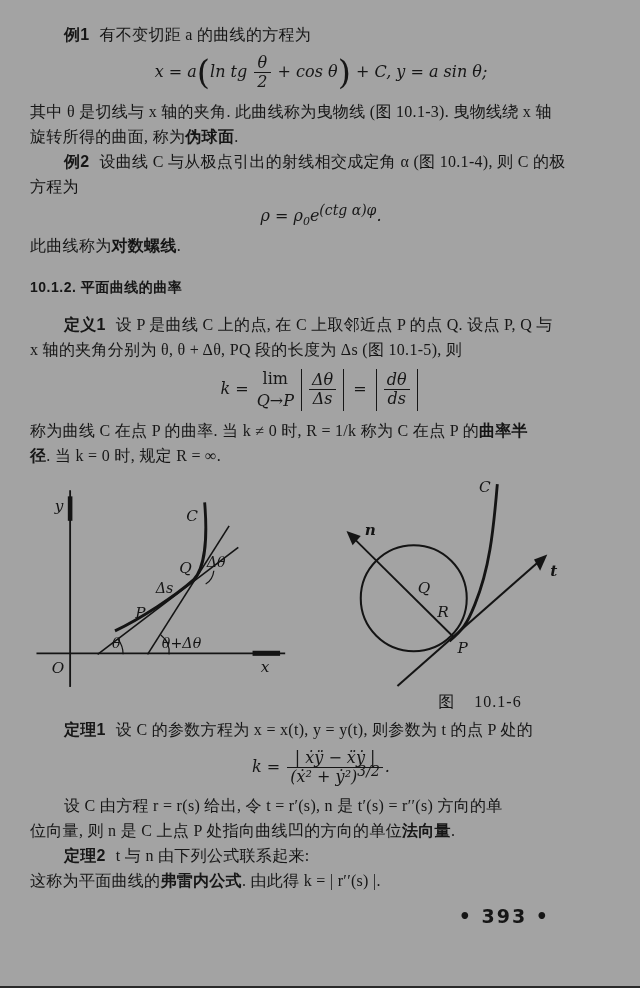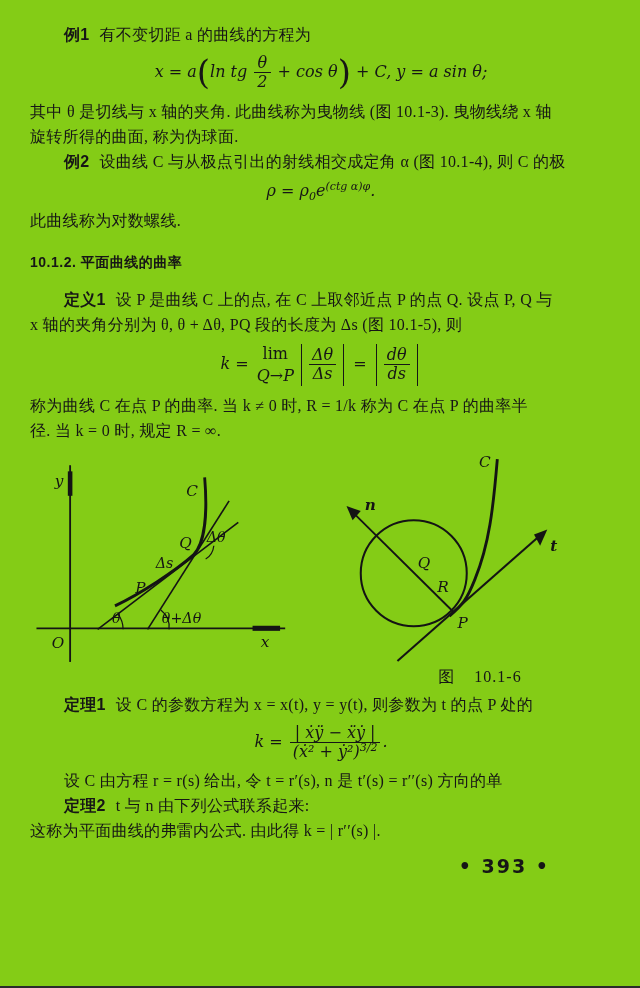--- a/index.html
+++ b/index.html
@@ -1,53 +1,53 @@
 <!DOCTYPE html>
 <html><head>
 <meta charset="utf-8">
 <style>
   html,body{margin:0;padding:0;background:#e8e6e0;}
   .page{
     position:relative;
     width:640px;height:988px;
-    background:#84cc16;
+    background:#a3a3a3;
     overflow:hidden;
     font-family:"Liberation Serif","DejaVu Serif",serif;
     color:#161616;
     box-sizing:border-box;
     padding:22px 28px 0 30px;
   }
   .line{
     font-size:16px;
     line-height:25px;
     white-space:nowrap;
     letter-spacing:0.3px;
   }
   .indent{padding-left:34px;}
   .runin{font-weight:bold;font-family:"Liberation Sans","DejaVu Sans",sans-serif;margin-right:10px;}
-  .b{font-weight:normal;font-family:"Liberation Sans","DejaVu Sans",sans-serif;}
+  .b{font-weight:bold;font-family:"Liberation Sans","DejaVu Sans",sans-serif;}
   .heading{
     font-family:"Liberation Sans","DejaVu Sans",sans-serif;
     font-weight:bold;font-size:14px;line-height:26px;
     margin:16px 0 12px 0;letter-spacing:0.5px;
   }
   .formula{
     text-align:center;font-size:16px;
     font-family:"DejaVu Serif","Liberation Serif",serif;
     font-style:italic;margin:7px 0;line-height:1.25;
   }
   .frac{display:inline-block;vertical-align:middle;text-align:center;line-height:1.15;margin:0 2px;}
   .frac .num{display:block;border-bottom:1.4px solid currentColor;padding:0 3px;}
   .frac .den{display:block;padding:0 3px;}
   .abs{display:inline-block;border-left:1.4px solid #161616;border-right:1.4px solid #161616;padding:2px 5px;margin:0 4px;vertical-align:middle;}
   .lim{display:inline-block;vertical-align:middle;text-align:center;line-height:1;margin:0 3px;}
   .lim .top{display:block;font-style:normal;}
   .lim .bot{display:block;font-size:16px;margin-top:6px;}
   .bigp{font-size:34px;font-style:normal;vertical-align:-7px;line-height:0;}
-  .sup{font-size:11px;vertical-align:super;line-height:0;}
+  .sup{font-size:14px;vertical-align:super;line-height:0;}
   .sub{font-size:11px;vertical-align:sub;line-height:0;}
   .vec{font-weight:bold;}
   .figrow{display:flex;align-items:flex-start;margin:10px 0 4px 0;}
   .figblock{text-align:center;}
   .figblock.f1{width:276px;margin-left:2px;}
   .figblock.f2{width:292px;margin-left:26px;}
   .caption{font-size:16px;margin-top:2px;word-spacing:14px;letter-spacing:1px;}
   svg{display:block;}
   svg text{font-family:"DejaVu Serif","Liberation Serif",serif;font-style:italic;font-size:15px;fill:#141414;}
   svg text.small{font-size:14px;}
@@ -75,20 +75,23 @@
   <div class="line">
     <span>其中 θ 是切线与 x 轴的夹角. 此曲线称为曳物线 (图 10.1-3). 曳物线绕 x 轴</span>
   </div>
   <div class="line">
     <span>旋转所得的曲面, 称为</span><span class="b">伪球面</span><span>.</span>
   </div>
 
   <div class="line indent">
     <span class="runin">例2</span><span>设曲线 C 与从极点引出的射线相交成定角 α (图 10.1-4), 则 C 的极</span>
   </div>
+  <div class="line">
+    <span>方程为</span>
+  </div>
 
   <div class="formula">
     <span>ρ = ρ</span><span class="sub">0</span><span>e</span><span class="sup">(ctg α)φ</span><span>.</span>
   </div>
 
   <div class="line">
     <span>此曲线称为</span><span class="b">对数螺线</span><span>.</span>
   </div>
 
   <div class="heading">
@@ -174,20 +177,23 @@
     <span class="runin">定理1</span><span>设 C 的参数方程为 x = x(t), y = y(t), 则参数为 t 的点 P 处的</span>
   </div>
 
   <div class="formula">
     <span>k = </span><span class="frac"><span class="num">| ẋÿ − ẍẏ |</span><span class="den"><span>(ẋ² + ẏ²)</span><span class="sup">3/2</span></span></span><span>.</span>
   </div>
 
   <div class="line indent">
     <span>设 C 由方程 r = r(s) 给出, 令 t = r′(s), n 是 t′(s) = r′′(s) 方向的单</span>
   </div>
+  <div class="line">
+    <span>位向量, 则 n 是 C 上点 P 处指向曲线凹的方向的单位</span><span class="b">法向量</span><span>.</span>
+  </div>
 
   <div class="line indent">
     <span class="runin">定理2</span><span>t 与 n 由下列公式联系起来:</span>
   </div>
 
 
   <div class="line">
     <span>这称为平面曲线的</span><span class="b">弗雷内公式</span><span>. 由此得 k = | r′′(s) |.</span>
   </div>
 

